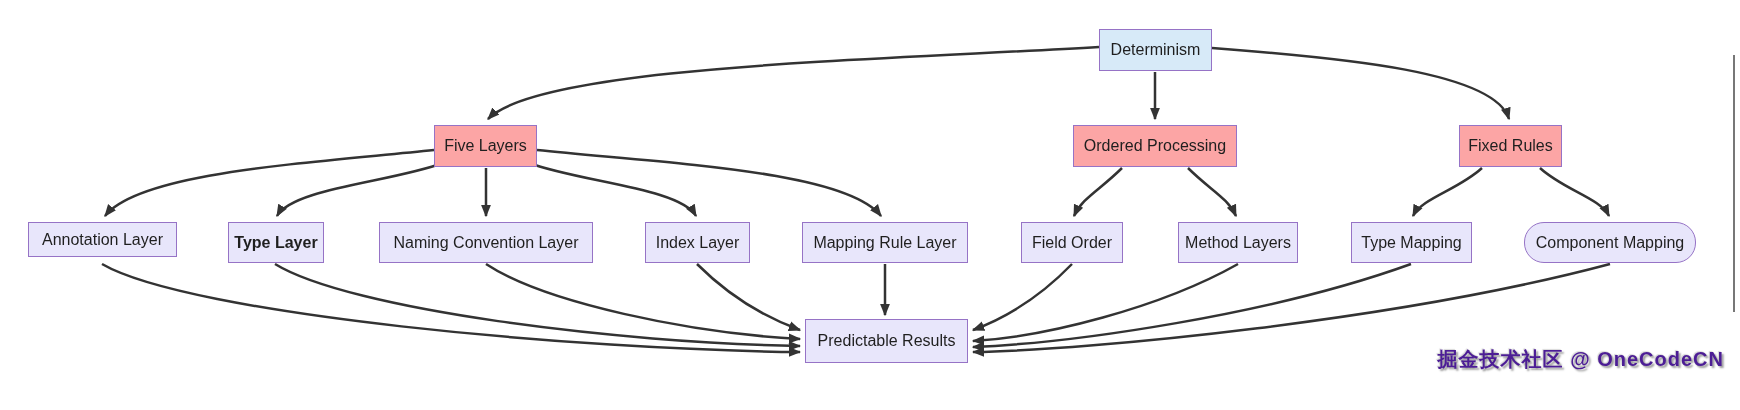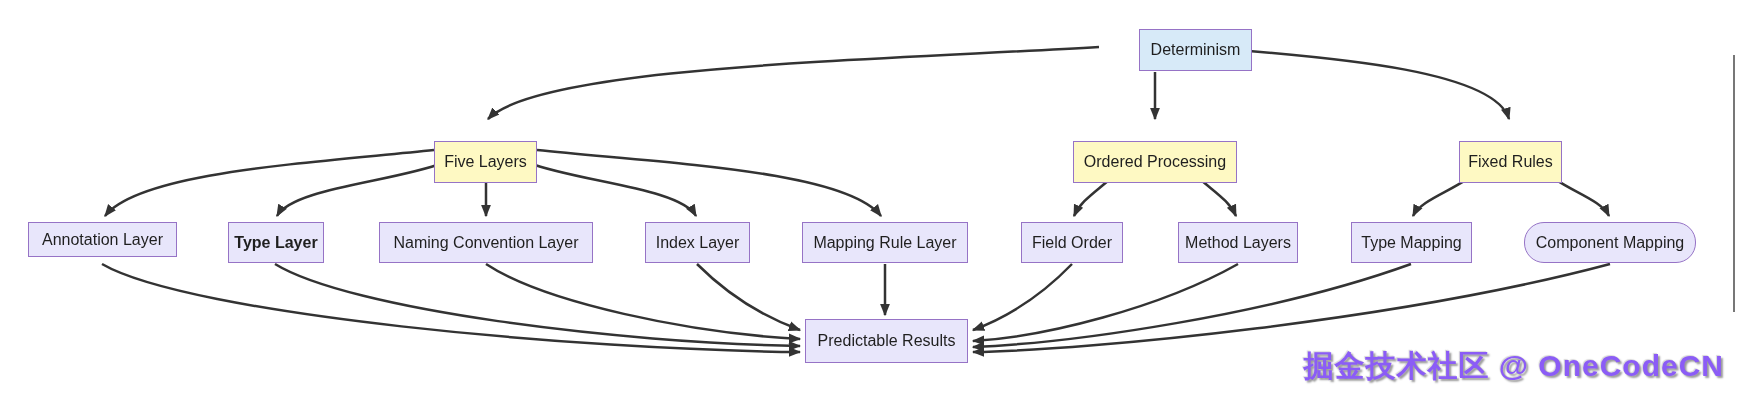--- a/index.html
+++ b/index.html
@@ -9,25 +9,25 @@
   }
   .edges{position:absolute;left:0;top:0;width:1740px;height:410px;}
   .edge{stroke:#333333;stroke-width:2.5;fill:none;}
   .decor-line{stroke:#777777;stroke-width:2;fill:none;}
   .node{
     position:absolute;display:flex;align-items:center;justify-content:center;
     box-sizing:border-box;border:1.5px solid #9673c6;color:#1f1f1f;
     font-size:16px;white-space:nowrap;z-index:2;
   }
   .lvl1{background:#d7eaf8;}
-  .lvl2{background:#fef9c3;margin-top:16px;}
+  .lvl2{background:#fca5a5;}
   .lvl3{background:#e8e6fb;}
   .watermark{
     position:absolute;right:16px;top:346px;z-index:3;
-    font-size:30px;font-weight:bold;letter-spacing:1px;color:#8b5cf6;
+    font-size:20px;font-weight:bold;letter-spacing:1px;color:#4c1d95;
     text-shadow:2px 2px 2px #9a9a9a, -1px -1px 1px #d8d8d8;
   }
 </style>
 </head>
 <body>
 
 <div class="stage">
 
   <svg class="edges" viewBox="0 0 1740 410" xmlns="http://www.w3.org/2000/svg">
     <defs>
@@ -57,21 +57,21 @@
     <path class="edge" d="M 697 264 C 728 295, 764 317, 800 330" marker-end="url(#arrow)"></path>
     <path class="edge" d="M 885 264 L 885 315" marker-end="url(#arrow)"></path>
     <path class="edge" d="M 1072 264 C 1042 295, 1008 317, 973 330" marker-end="url(#arrow)"></path>
     <path class="edge" d="M 1238 264 C 1160 308, 1044 337, 973 341" marker-end="url(#arrow)"></path>
     <path class="edge" d="M 1411 264 C 1270 315, 1072 343, 973 347" marker-end="url(#arrow)"></path>
     <path class="edge" d="M 1610 264 C 1400 320, 1092 350, 973 352" marker-end="url(#arrow)"></path>
 
     <path class="decor-line" d="M 1734 55 L 1734 312"></path>
   </svg>
 
-  <div class="node lvl1" style="left:1099px;top:29px;width:113px;height:42px;margin-left:40px;">
+  <div class="node lvl1" style="left:1099px;top:29px;width:113px;height:42px;">
     <span>Determinism</span>
   </div>
 
   <div class="node lvl2" style="left:434px;top:125px;width:103px;height:42px;">
     <span>Five Layers</span>
   </div>
   <div class="node lvl2" style="left:1073px;top:125px;width:164px;height:42px;">
     <span>Ordered Processing</span>
   </div>
   <div class="node lvl2" style="left:1459px;top:125px;width:103px;height:42px;">

